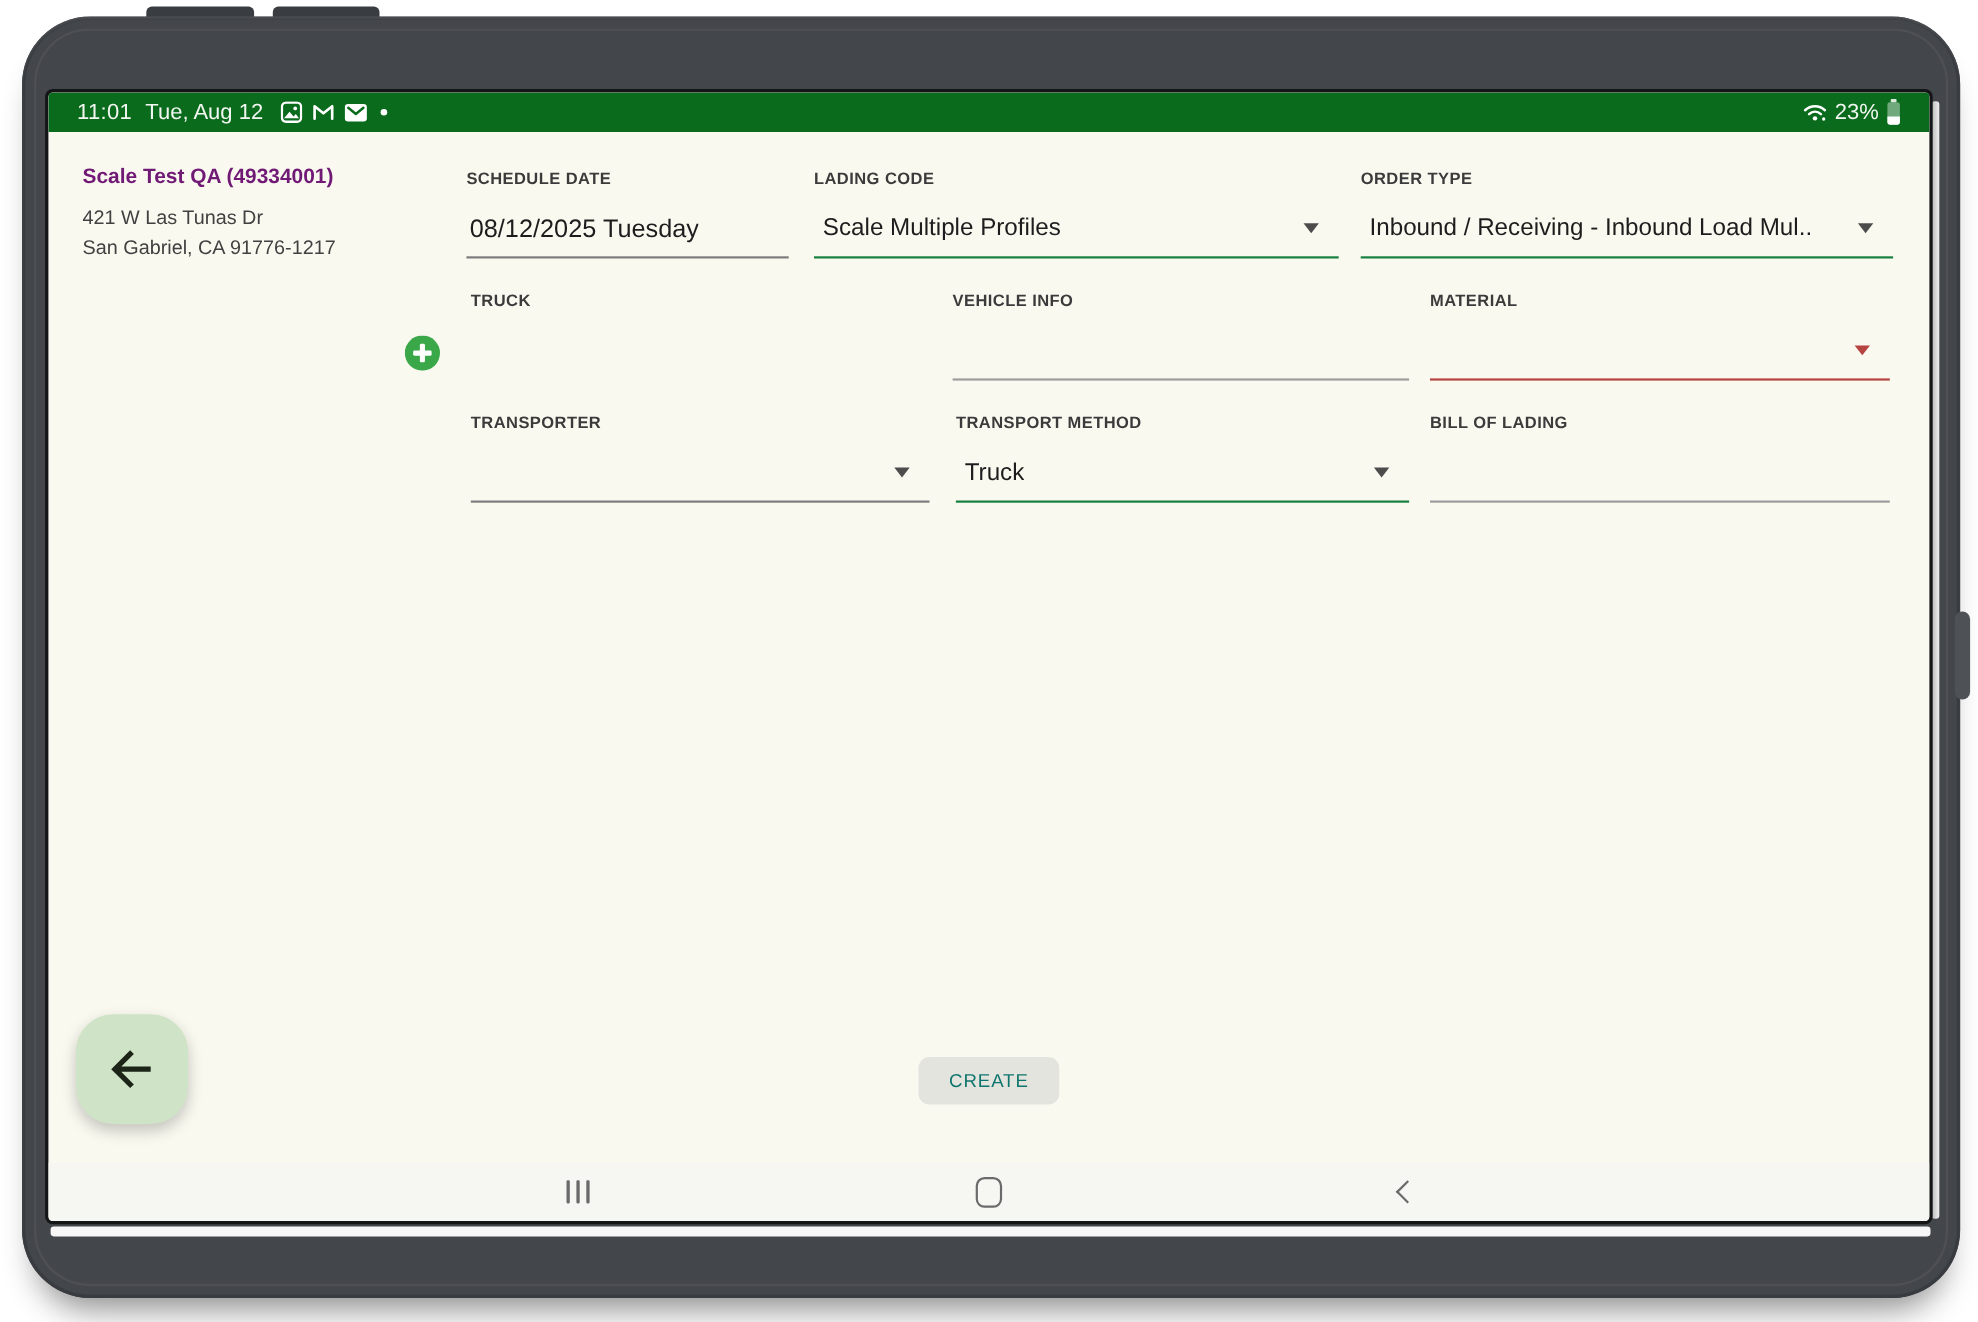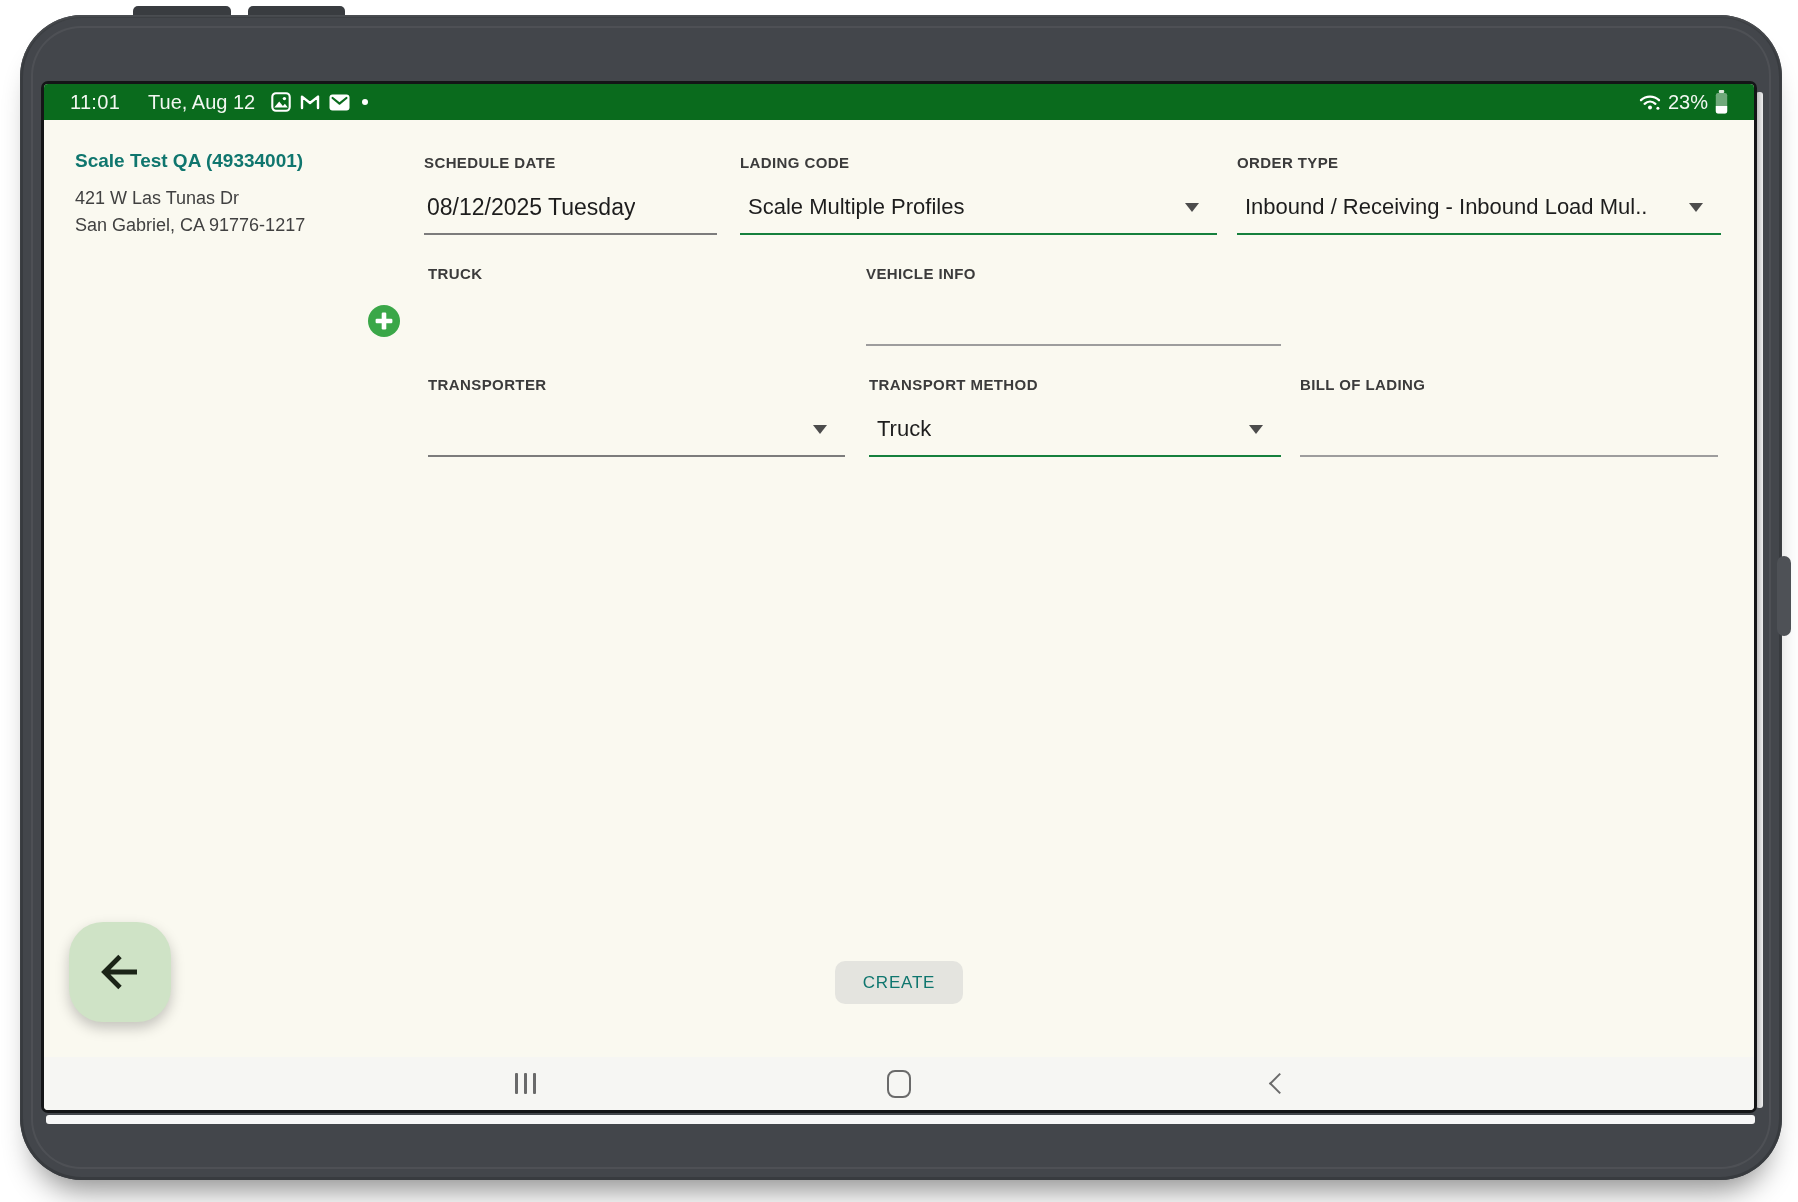--- a/index.html
+++ b/index.html
@@ -21,31 +21,31 @@
   .silver-bottom{position:absolute;left:46px;top:1115px;width:1709px;height:9px;border-radius:3px;background:#f7f7f7;}
 
   
   .screen{position:absolute;left:44px;top:84px;width:1710px;height:1026px;background:#faf9f0;
           border-radius:4px;box-shadow:0 0 0 3px #141517;display:flex;flex-direction:column;overflow:hidden;}
 
   
   .statusbar{height:36px;background:#0a6b1d;display:flex;align-items:center;padding:0 26px;
              color:#f2f7f1;font-size:20px;flex:0 0 auto;}
   .sb-time{font-weight:500;letter-spacing:0.3px;}
-  .sb-date{margin-left:28px;}
+  .sb-date{margin-left:12px;}
   .sb-icons{display:flex;align-items:center;gap:9px;margin-left:16px;}
   .sb-dot{width:6px;height:6px;border-radius:50%;background:#fff;margin-left:3px;}
   .sb-right{margin-left:auto;display:flex;align-items:center;gap:7px;}
   .sb-batt-text{font-size:20px;}
 
   
   .content{position:relative;flex:1 1 auto;}
 
   .merchant{position:absolute;left:31px;top:30px;}
-  .m-name{font-size:19px;font-weight:700;color:#0f766e;}
+  .m-name{font-size:19px;font-weight:700;color:#701a75;}
   .m-addr{margin-top:13px;font-size:18px;color:#414141;line-height:27px;}
 
   .field{position:absolute;}
   .flabel{font-size:15px;font-weight:700;color:#3b3b3b;letter-spacing:0.4px;line-height:17px;height:17px;}
   .fvalue{position:relative;margin-top:10px;height:52px;display:flex;align-items:center;
           font-size:22px;color:#1d1d1d;border-bottom:2px solid #15803d;}
   .fvalue .vtext{padding-left:8px;white-space:nowrap;overflow:hidden;}
   .fvalue.date .vtext{padding-left:3px;font-size:23px;}
   .fvalue.u-light{border-bottom:2px solid #9d9d9d;}
   .fvalue.u-mid{border-bottom:2px solid #7c7c7c;}
@@ -168,20 +168,27 @@
         <div class="flabel">TRUCK</div>
       </div>
 
       <div class="field" style="left:822px;top:145px;width:415px">
         <div class="flabel">VEHICLE INFO</div>
         <div class="fvalue u-light">
           <span class="vtext"></span>
         </div>
       </div>
 
+      <div class="field" style="left:1256px;top:145px;width:418px">
+        <div class="flabel">MATERIAL</div>
+        <div class="fvalue u-error">
+          <span class="vtext"></span>
+          <span class="arrow red"></span>
+        </div>
+      </div>
 
       <div class="field" style="left:384px;top:256px;width:417px">
         <div class="flabel">TRANSPORTER</div>
         <div class="fvalue u-mid">
           <span class="vtext"></span>
           <span class="arrow"></span>
         </div>
       </div>
 
       <div class="field" style="left:825px;top:256px;width:412px">

